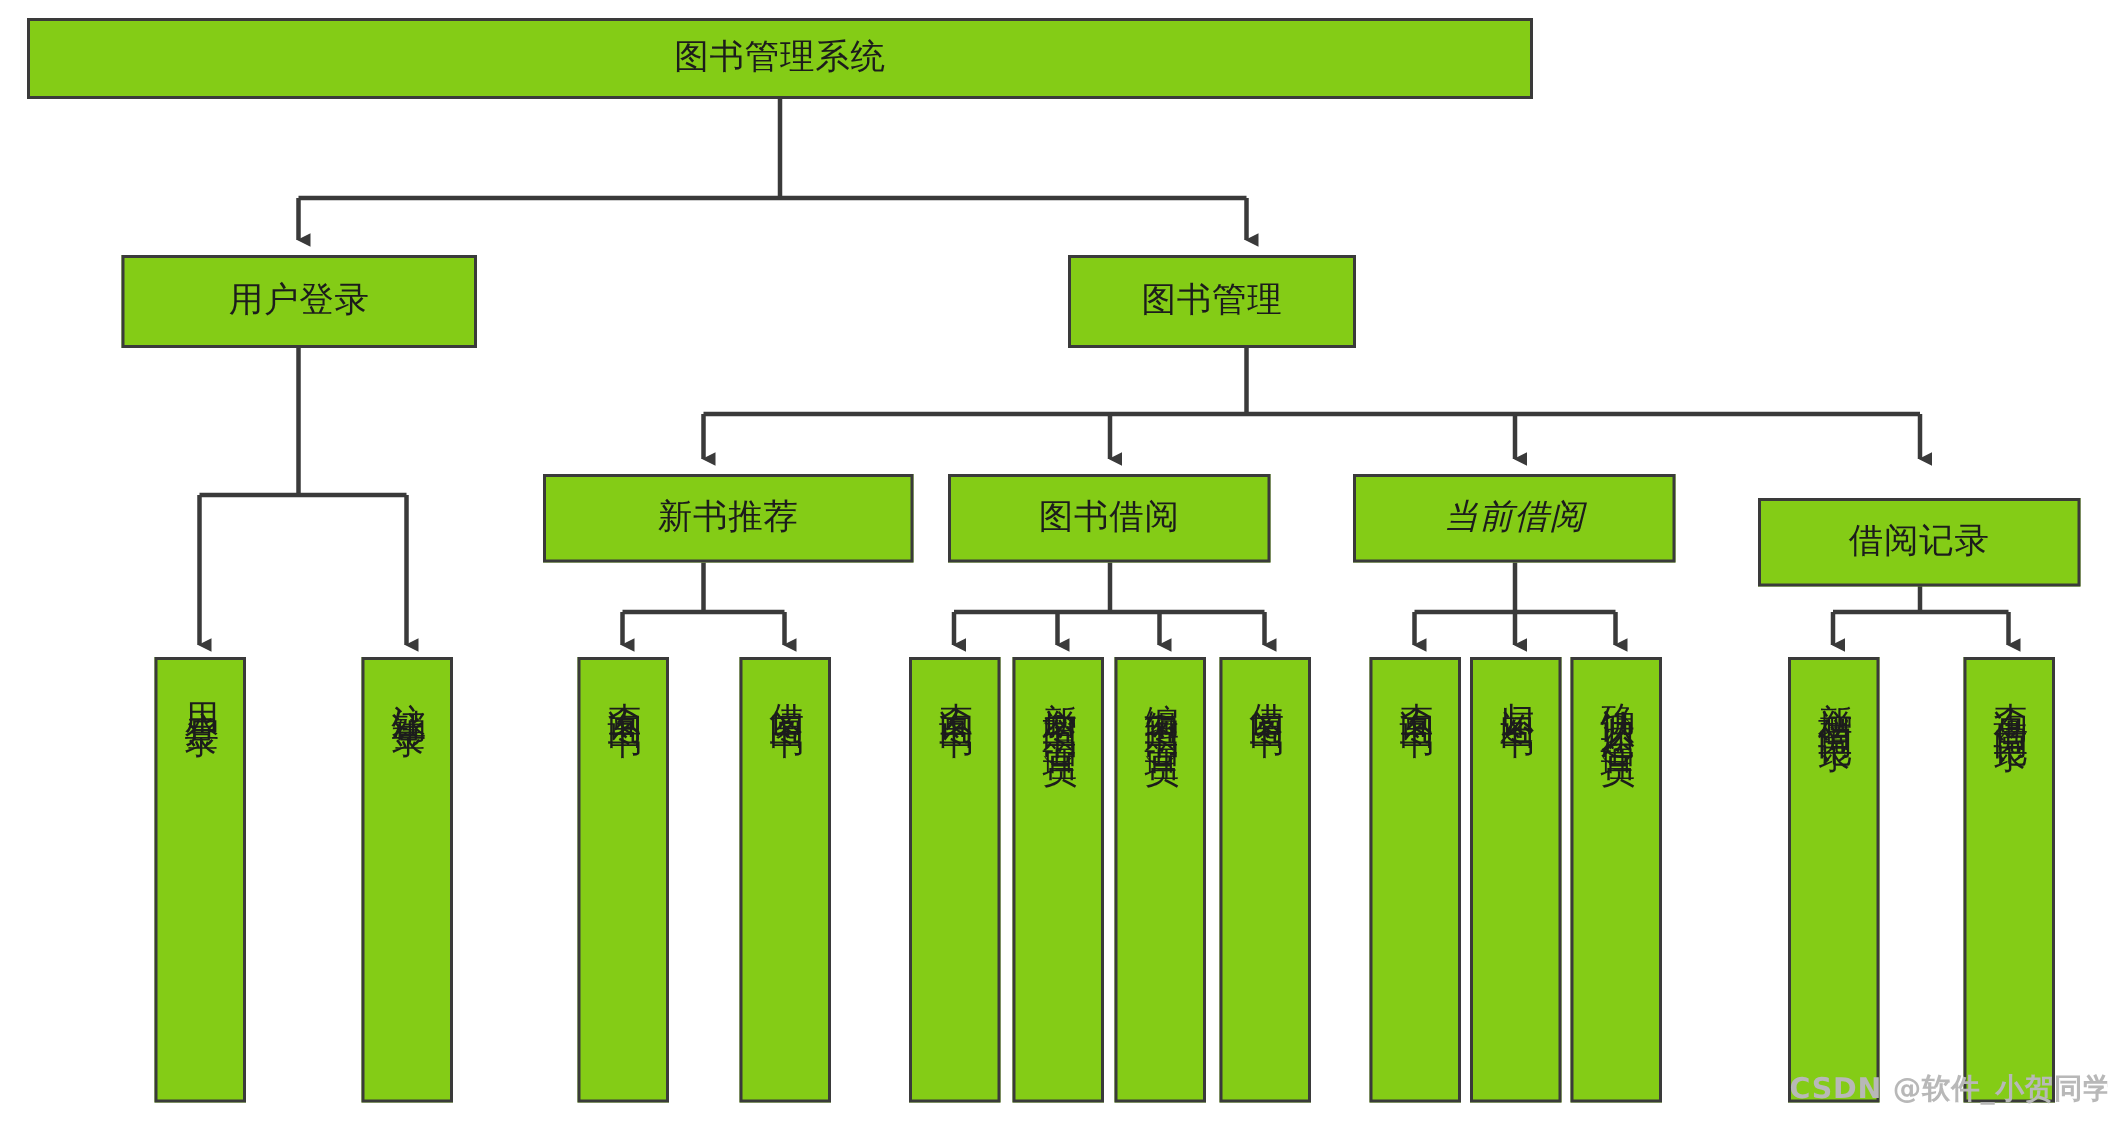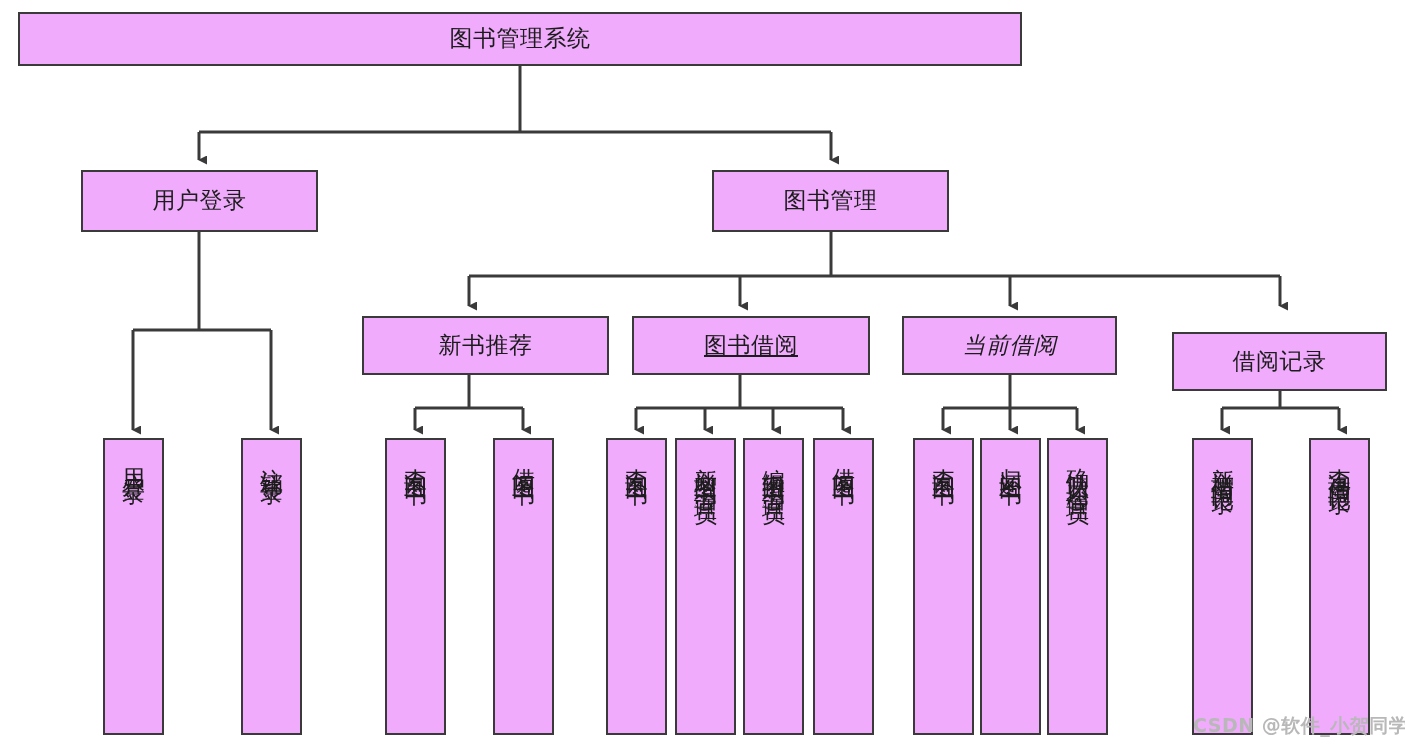--- a/index.html
+++ b/index.html
@@ -21,21 +21,21 @@
     position: absolute;
     left: 0;
     top: 0;
     width: 1405px;
     height: 747px;
     pointer-events: none;
   }
   .node {
     position: absolute;
     box-sizing: border-box;
-    background: #f0abfc;
+    background: #84cc16;
     border: 2.5px solid #3a3a3a;
     display: flex;
     align-items: center;
     justify-content: center;
     color: #1c1c1c;
   }
   .node-label {
     display: block;
     text-align: center;
     letter-spacing: 0.5px;
@@ -126,28 +126,28 @@
     </g>
   </svg>
 
   <div class="node root h-node" style="left:18px; top:12px; width:1004px; height:54px;">
     <span class="node-label">图书管理系统</span>
   </div>
 
   <div class="node h-node" style="left:81px; top:170px; width:237px; height:62px;">
     <span class="node-label">用户登录</span>
   </div>
-  <div class="node h-node" style="left:712px; top:170px; width:237px; height:62px;">
+  <div class="node h-node" style="left:712px; top:170px; width:192px; height:62px;">
     <span class="node-label">图书管理</span>
   </div>
 
   <div class="node h-node" style="left:362px; top:316px; width:247px; height:59px;">
     <span class="node-label">新书推荐</span>
   </div>
-  <div class="node h-node" style="left:632px; top:316px; width:238px; height:59px;text-decoration:underline;">
+  <div class="node h-node" style="left:632px; top:316px; width:215px; height:59px;">
     <span class="node-label">图书借阅</span>
   </div>
   <div class="node h-node" style="left:902px; top:316px; width:215px; height:59px;font-style:italic;">
     <span class="node-label">当前借阅</span>
   </div>
   <div class="node h-node" style="left:1172px; top:332px; width:215px; height:59px;">
     <span class="node-label">借阅记录</span>
   </div>
 
   <div class="node v-node" style="left:103px; top:438px; width:61px; height:297px;">

